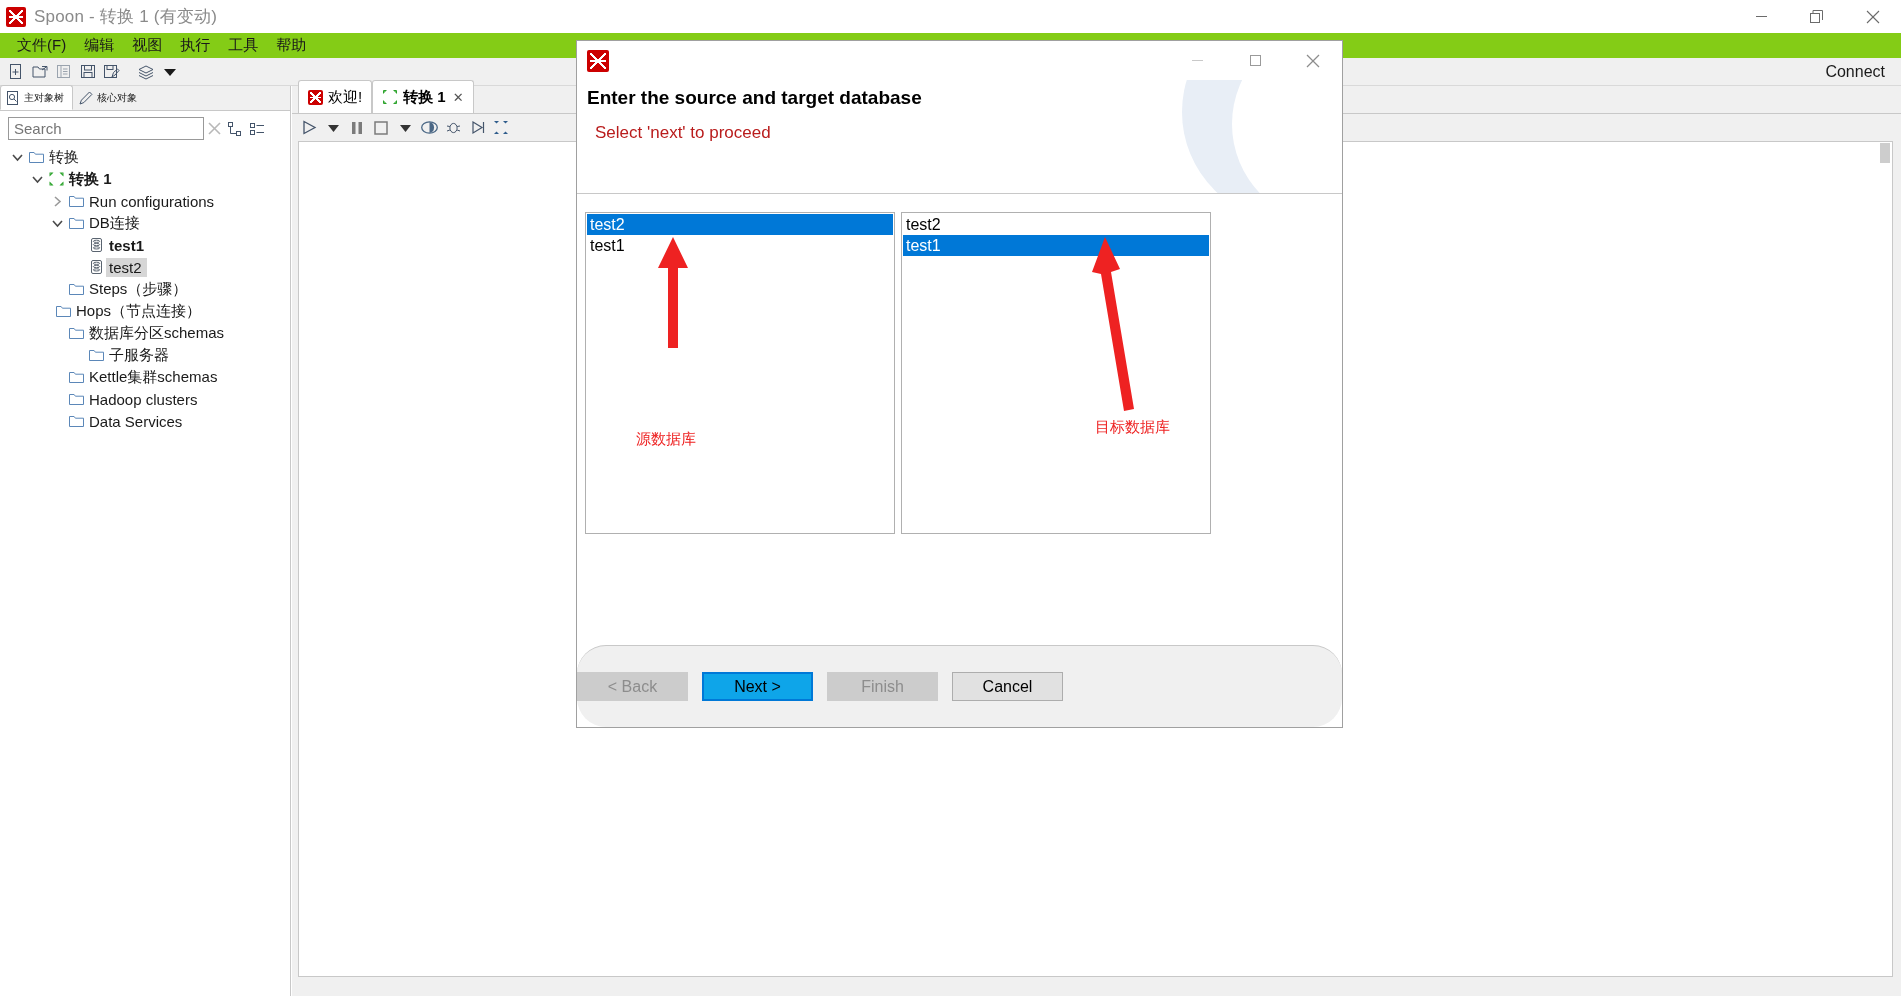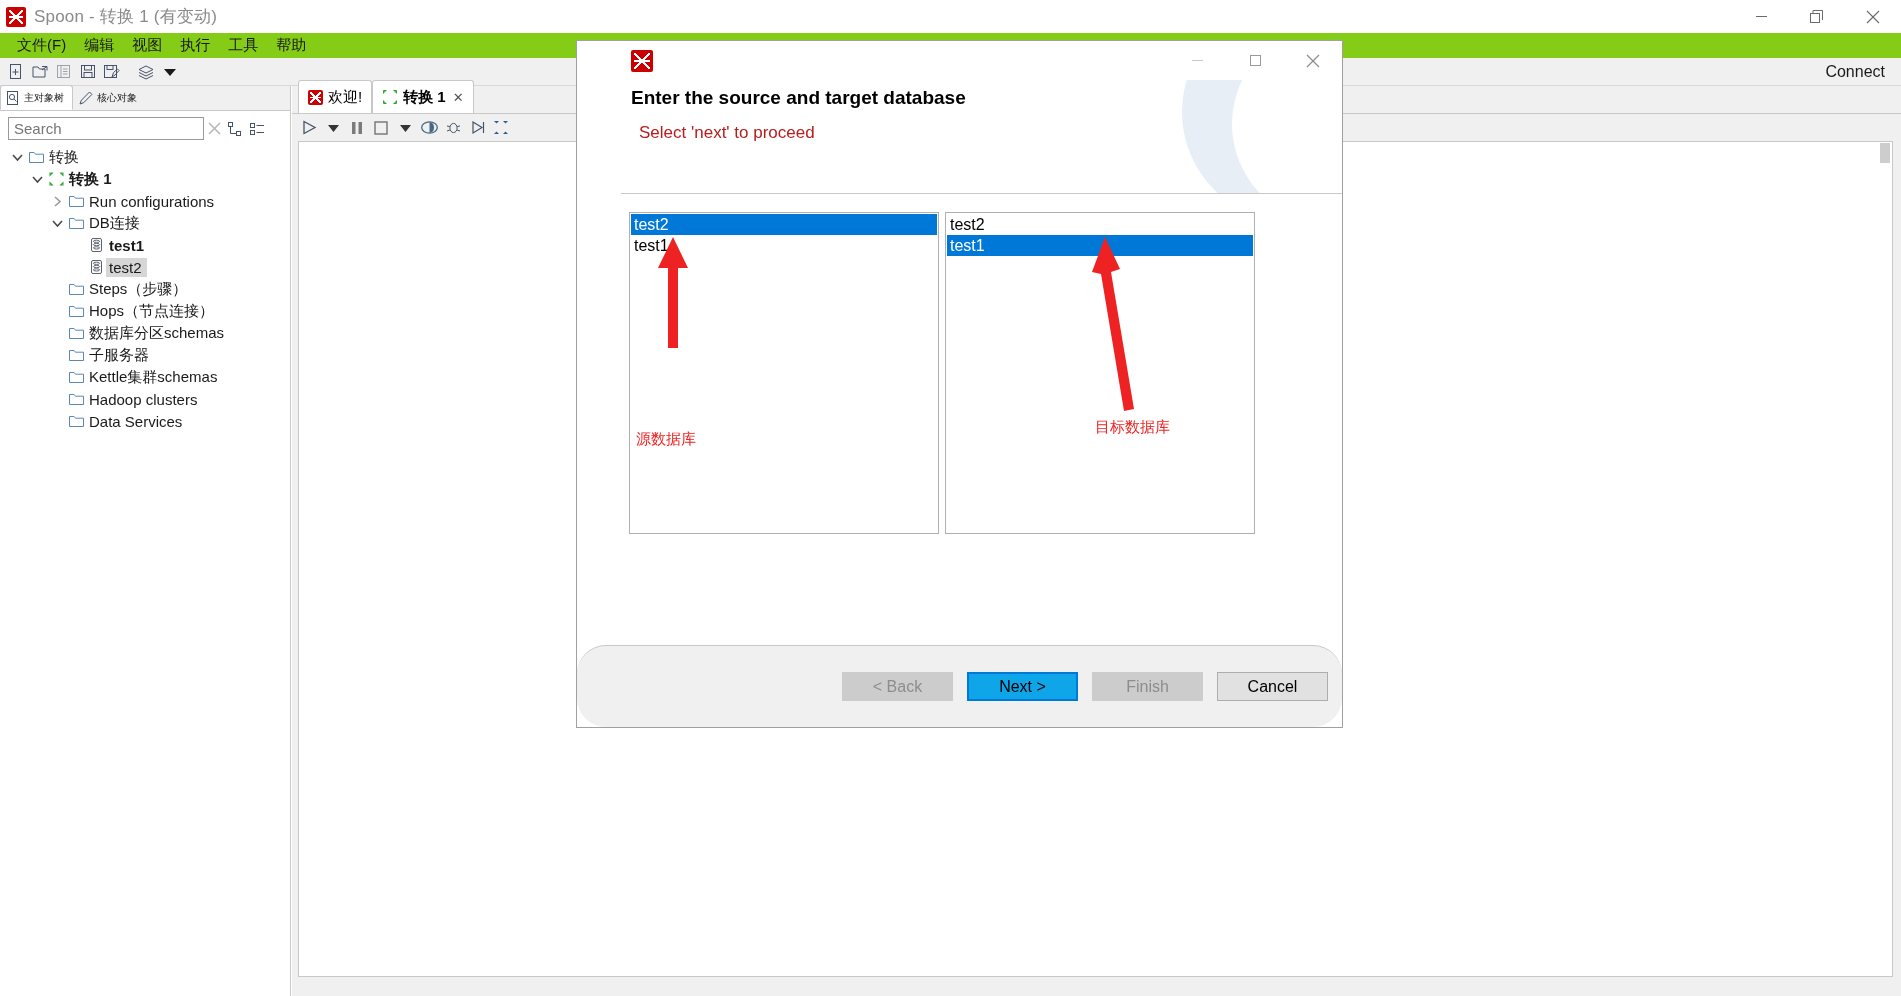--- a/index.html
+++ b/index.html
@@ -264,21 +264,20 @@
   }
 
   
   .dialog {
     position: absolute;
     left: 576px; top: 40px;
     width: 767px; height: 688px;
     background: #ffffff;
     border: 1px solid #a0a0a0;
     box-shadow: 0 0 0 0 rgba(0,0,0,0);
-    padding-left: 44px;
   }
   .dlg-titlebar {
     height: 39px;
     display: flex; align-items: center;
     position: relative;
     background: #ffffff;
   }
   .dlg-icon {
     width: 22px; height: 22px;
     margin-left: 10px;
@@ -361,21 +360,21 @@
   .list-item.sel {
     background: #0078d7;
     color: #ffffff;
   }
   .dlg-footer {
     position: absolute;
     left: 0; bottom: 0;
     width: 765px; height: 82px;
     background: #f0f0f0;
     border-top: 1px solid #c8c8c8;
-    display: flex; align-items: center; justify-content: flex-end;
+    display: flex; align-items: center; justify-content: flex-start;
     gap: 14px;
     padding-right: 14px;
     border-radius: 29px;
   }
   .dlg-btn {
     width: 111px; height: 29px;
     font-size: 16px;
     background: #cccccc;
     border: 1px solid #cccccc;
     color: #000000;
@@ -629,39 +628,39 @@
         </div>
         <div class="tnode" style="padding-left: 48px;">
           <span class="chev empty"></span>
           <span class="ticon">
             <svg width="15" height="13" viewBox="0 0 15 13">
               <path d="M0.5 11.5V1.5h4.6l1.3 1.7h8.1v8.3z" fill="none" stroke="#5b87b8"></path>
             </svg>
           </span>
           <span class="tlabel">Steps（步骤）</span>
         </div>
+        <div class="tnode" style="padding-left: 35px;">
+          <span class="chev empty"></span>
+          <span class="ticon">
+            <svg width="15" height="13" viewBox="0 0 15 13">
+              <path d="M0.5 11.5V1.5h4.6l1.3 1.7h8.1v8.3z" fill="none" stroke="#5b87b8"></path>
+            </svg>
+          </span>
+          <span class="tlabel">Hops（节点连接）</span>
+        </div>
         <div class="tnode" style="padding-left: 48px;">
           <span class="chev empty"></span>
           <span class="ticon">
             <svg width="15" height="13" viewBox="0 0 15 13">
               <path d="M0.5 11.5V1.5h4.6l1.3 1.7h8.1v8.3z" fill="none" stroke="#5b87b8"></path>
             </svg>
           </span>
-          <span class="tlabel">Hops（节点连接）</span>
-        </div>
-        <div class="tnode" style="padding-left: 48px;">
-          <span class="chev empty"></span>
-          <span class="ticon">
-            <svg width="15" height="13" viewBox="0 0 15 13">
-              <path d="M0.5 11.5V1.5h4.6l1.3 1.7h8.1v8.3z" fill="none" stroke="#5b87b8"></path>
-            </svg>
-          </span>
           <span class="tlabel">数据库分区schemas</span>
         </div>
-        <div class="tnode" style="padding-left: 48px;">
+        <div class="tnode" style="padding-left: 68px;">
           <span class="chev empty"></span>
           <span class="ticon">
             <svg width="15" height="13" viewBox="0 0 15 13">
               <path d="M0.5 11.5V1.5h4.6l1.3 1.7h8.1v8.3z" fill="none" stroke="#5b87b8"></path>
             </svg>
           </span>
           <span class="tlabel">子服务器</span>
         </div>
         <div class="tnode" style="padding-left: 48px;">
           <span class="chev empty"></span>

